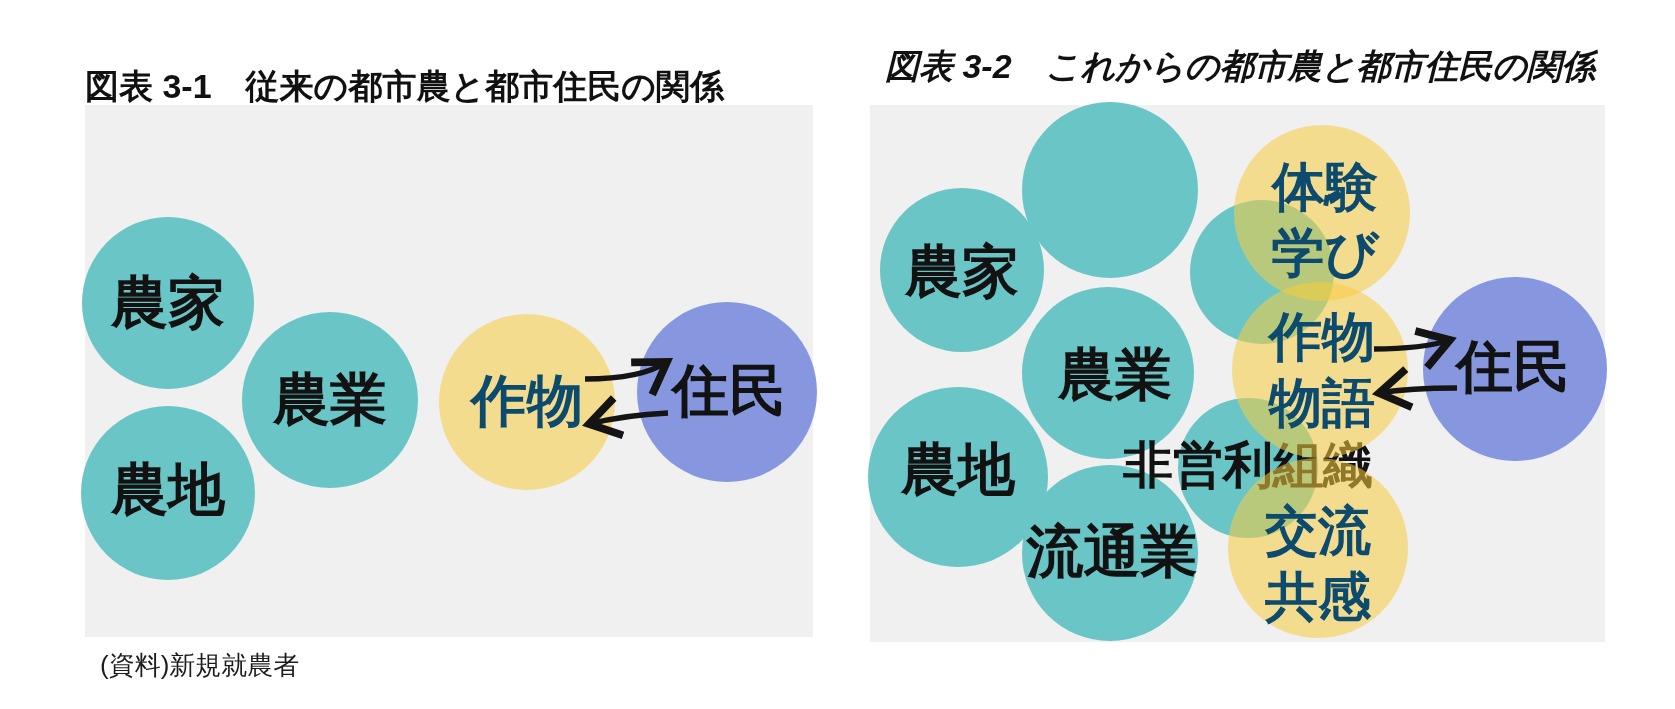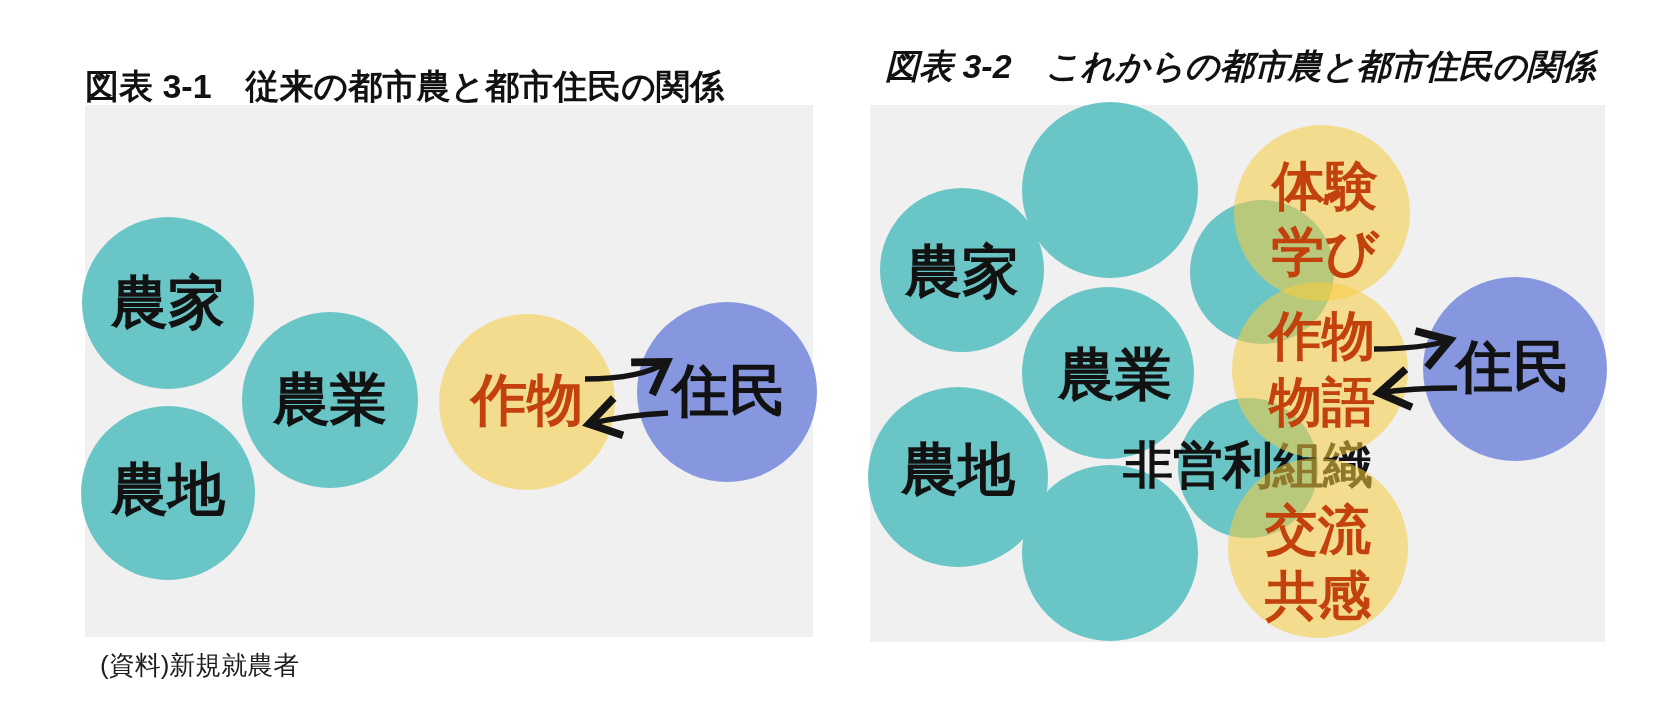--- a/index.html
+++ b/index.html
@@ -13,21 +13,21 @@
   }
   .panel{position:absolute;background:#F0F0F0;}
   .circle{position:absolute;border-radius:50%;z-index:1;}
   .teal{background:#6AC5C6;}
   .gold{background:rgba(247,204,62,0.55);z-index:3;}
   .blue{background:#8697E0;z-index:5;}
   .label{
     position:absolute;transform:translate(-50%,-50%);
     font-weight:bold;color:#121212;white-space:nowrap;text-align:center;z-index:2;
   }
-  .navy{color:#c2410c;white-space:pre-line;line-height:1.24;z-index:4;font-family:Liberation Serif, serif;}
+  .navy{color:#0c4a6e;white-space:pre-line;line-height:1.24;z-index:4;}
   .on-top{z-index:6;}
   svg.arrows{position:absolute;left:0;top:0;z-index:7;pointer-events:none;}
   .footer-note{position:absolute;font-size:26px;color:#1c1c1c;white-space:nowrap;}
 </style>
 </head>
 <body>
 
 <div class="fig-title" style="left:85px;top:32px;margin-top:32px;">図表 3-1　従来の都市農と都市住民の関係</div>
 <div class="fig-title" style="left:885px;top:44px;font-style:italic;">図表 3-2　これからの都市農と都市住民の関係</div>
 
@@ -63,20 +63,21 @@
   <div class="circle teal" style="left:320px;top:95px;width:144px;height:144px;"></div>
   <div class="circle teal" style="left:152px;top:182px;width:172px;height:172px;"></div>
   <div class="circle teal" style="left:-2px;top:282px;width:180px;height:180px;"></div>
   <div class="circle teal" style="left:308px;top:293px;width:140px;height:140px;"></div>
   <div class="circle teal" style="left:152px;top:360px;width:176px;height:176px;"></div>
 
   <div class="label" style="left:92px;top:167px;font-size:57px;">農家</div>
   <div class="label" style="left:245px;top:270px;font-size:57px;">農業</div>
   <div class="label" style="left:88px;top:365px;font-size:57px;">農地</div>
   <div class="label" style="left:378px;top:360px;font-size:50px;">非営利組織</div>
+  <div class="label" style="left:242px;top:447px;font-size:57px;">流通業</div>
 
   <div class="circle gold" style="left:364px;top:20px;width:176px;height:176px;"></div>
   <div class="circle gold" style="left:362px;top:177px;width:176px;height:176px;"></div>
   <div class="circle gold" style="left:358px;top:353px;width:180px;height:180px;"></div>
 
   <div class="label navy" style="left:455px;top:115px;font-size:53px;">体験
 学び</div>
   <div class="label navy" style="left:452px;top:265px;font-size:53px;">作物
 物語</div>
   <div class="label navy" style="left:448px;top:459px;font-size:53px;">交流

